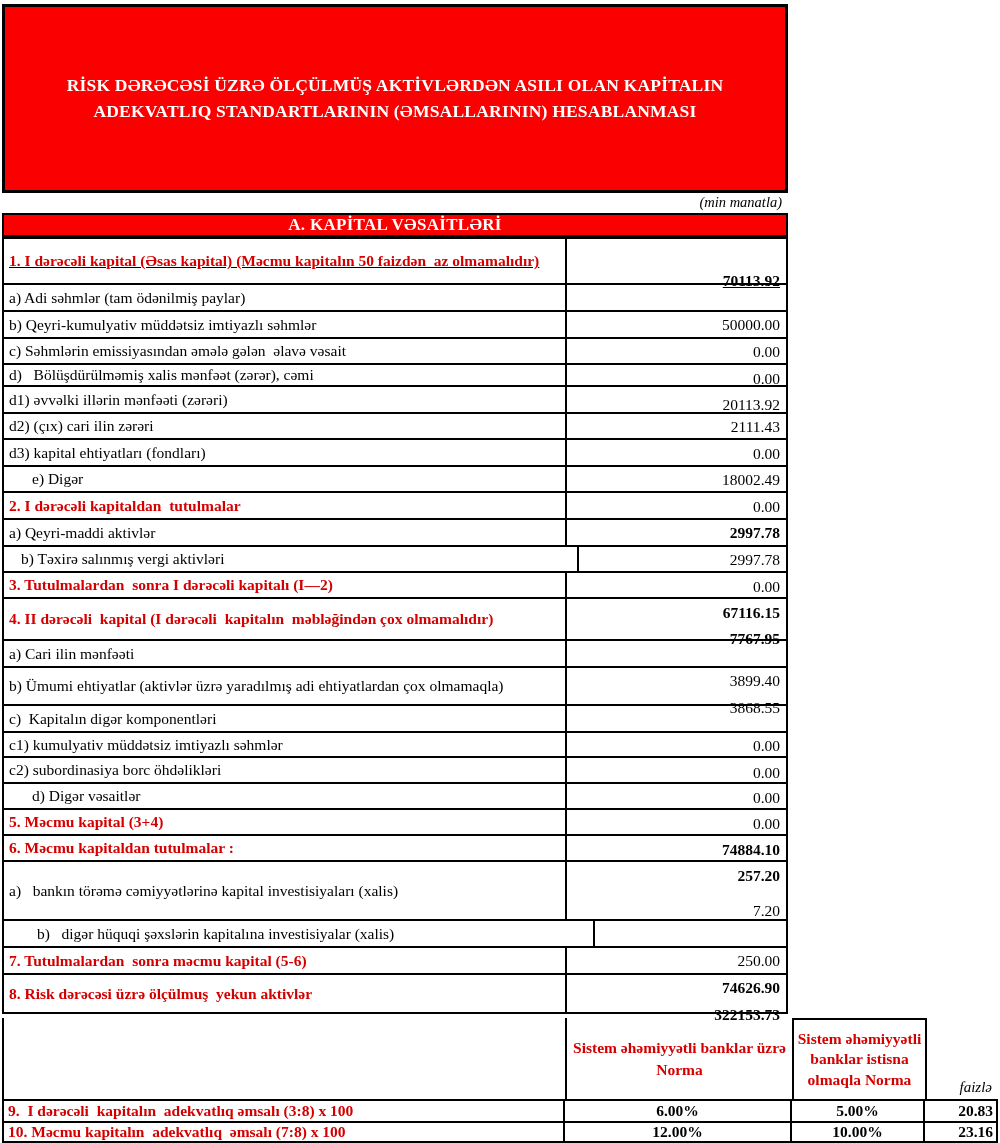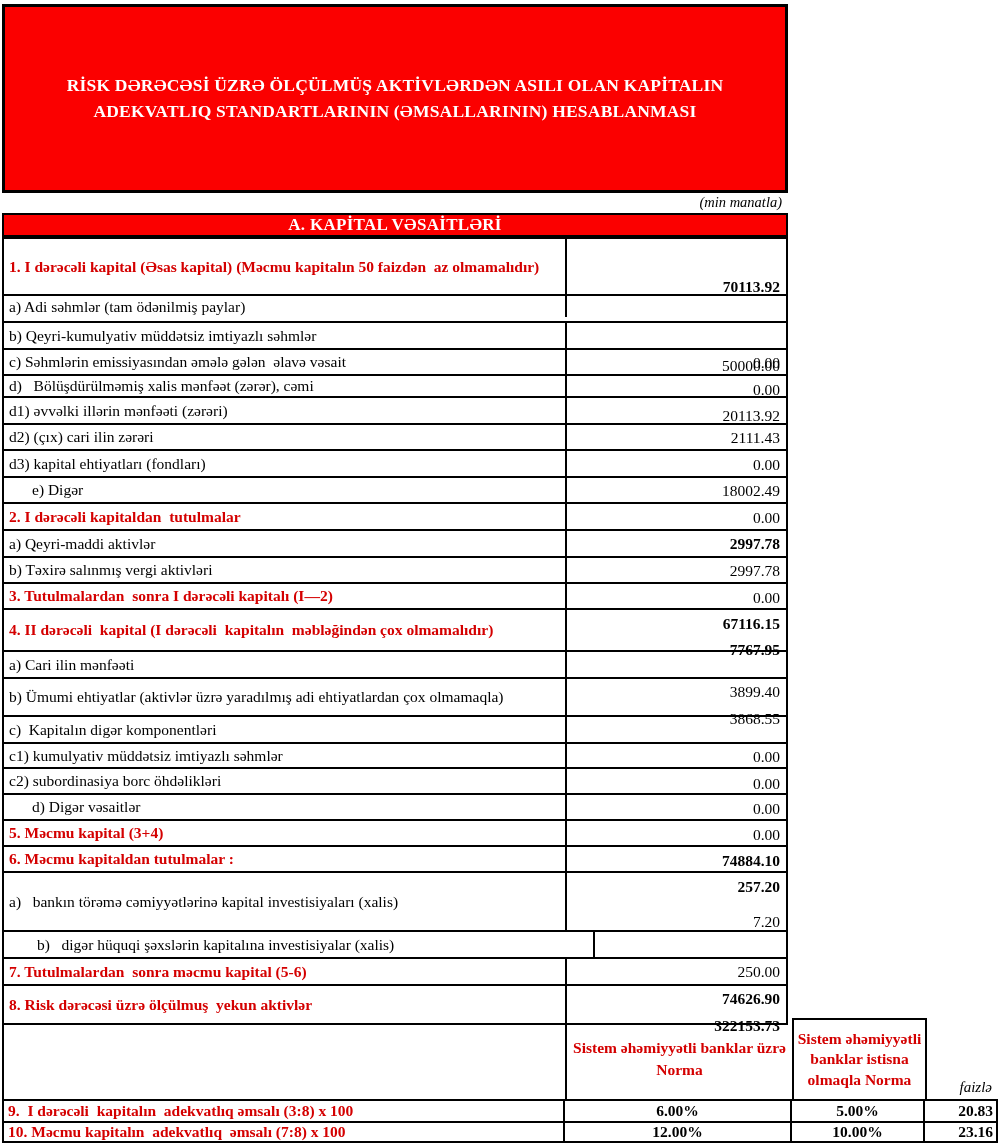--- a/index.html
+++ b/index.html
@@ -73,25 +73,25 @@
     </div>
   </div>
 
   <div class="unit-note">(min manatla)</div>
 
   <div class="section-bar">
     <span>A. KAPİTAL VƏSAİTLƏRİ</span>
   </div>
 
   <div class="cap-table">
-      <div class="trow emph" style="height: 55px;">
+      <div class="trow emph" style="height: 44px; text-decoration: underline;">
         <div class="tlabel">1. I dərəcəli kapital (Əsas kapital) (Məcmu kapitalın 50 faizdən  az olmamalıdır)</div>
         <div class="tvalue">70113.92</div>
       </div>
-      <div class="trow" style="height: 27px; flex-direction: column;">
+      <div class="trow" style="height: 27px;">
         <div class="tlabel">a) Adi səhmlər (tam ödənilmiş paylar)</div>
         <div class="tvalue">50000.00</div>
       </div>
       <div class="trow" style="height: 27px;">
         <div class="tlabel">b) Qeyri-kumulyativ müddətsiz imtiyazlı səhmlər</div>
         <div class="tvalue">0.00</div>
       </div>
       <div class="trow" style="height: 26px;">
         <div class="tlabel">c) Səhmlərin emissiyasından əmələ gələn  əlavə vəsait</div>
         <div class="tvalue">0.00</div>
@@ -117,21 +117,21 @@
         <div class="tvalue">0.00</div>
       </div>
       <div class="trow emph" style="height: 27px;">
         <div class="tlabel">2. I dərəcəli kapitaldan  tutulmalar</div>
         <div class="tvalue">2997.78</div>
       </div>
       <div class="trow" style="height: 27px;">
         <div class="tlabel">a) Qeyri-maddi aktivlər</div>
         <div class="tvalue">2997.78</div>
       </div>
-      <div class="trow" style="height: 26px;">
+      <div class="trow" style="height: 26px; padding-left: 12px;">
         <div class="tlabel">b) Təxirə salınmış vergi aktivləri</div>
         <div class="tvalue">0.00</div>
       </div>
       <div class="trow emph" style="height: 26px;">
         <div class="tlabel">3. Tutulmalardan  sonra I dərəcəli kapitalı (I—2)</div>
         <div class="tvalue">67116.15</div>
       </div>
       <div class="trow emph" style="height: 42px;">
         <div class="tlabel">4. II dərəcəli  kapital (I dərəcəli  kapitalın  məbləğindən çox olmamalıdır)</div>
         <div class="tvalue">7767.95</div>

